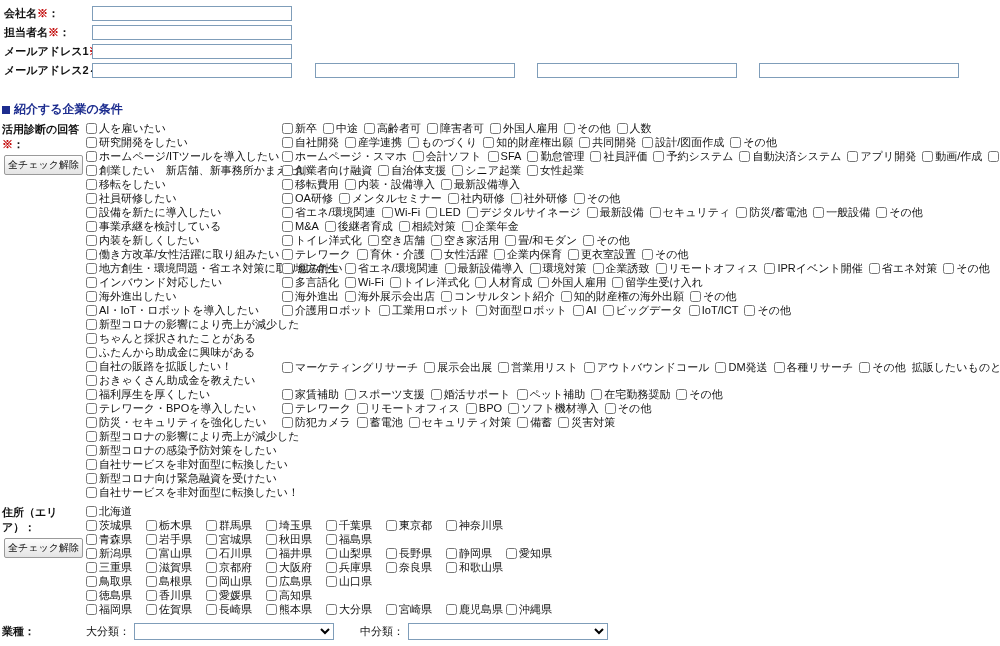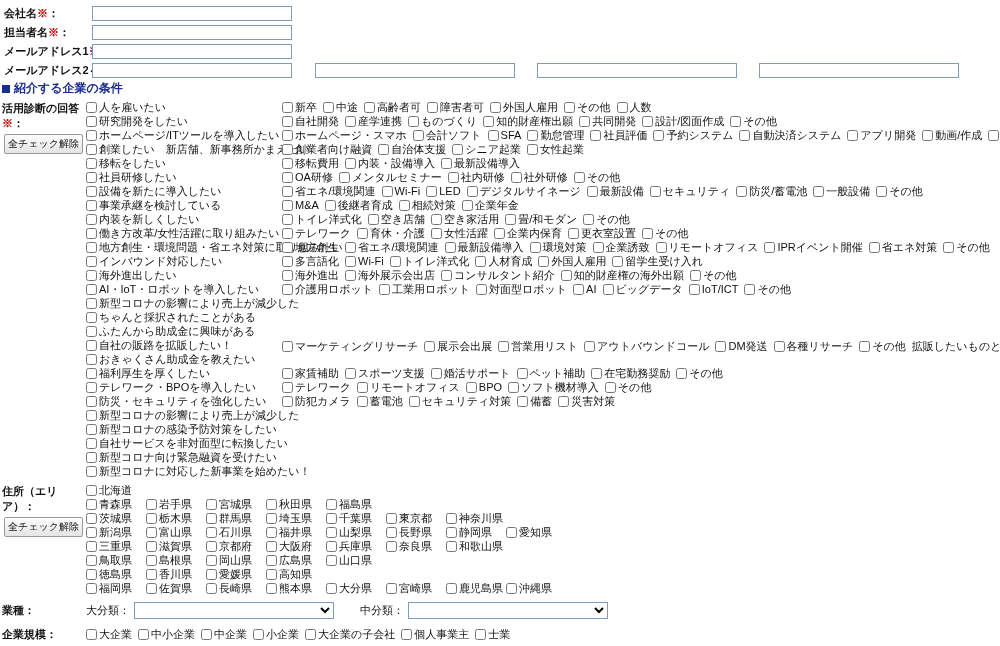--- a/index.html
+++ b/index.html
@@ -21,21 +21,21 @@
   .req { color: #c00000; font-weight: bold; }
   .tinput {
     height: 15px; border: 1px solid #7f9db9; background: #fff;
     font-family: "Liberation Sans", sans-serif; font-size: 11px;
     padding: 0 2px;
   }
   .w200 { width: 200px; }
 
   
   .sec-head {
-    margin: 1px 0 4px 2px;
+    margin: 22px 0 4px 2px;
     font-size: 12px; font-weight: bold; color: #1d2d8f;
     display: flex; align-items: center;
   }
   .sec-head .sq {
     display: inline-block; width: 8px; height: 8px;
     background: #1d2d8f; margin-right: 4px;
   }
 
   
   .block { display: flex; align-items: flex-start; }
@@ -765,21 +765,21 @@
         <div class="line">
           <div class="col-left"><label class="cb">
               <input type="checkbox" style="">
               <span>新型コロナ向け緊急融資を受けたい</span>
             </label></div>
           <div class="col-right"></div>
         </div>
         <div class="line">
           <div class="col-left"><label class="cb">
               <input type="checkbox" style="">
-              <span>新型コロナに対応した新事業を始めたい！</span>
+              <span>自社サービスを非対面型に転換したい！</span>
             </label></div>
           <div class="col-right"></div>
         </div>
       </div>
   </div>
 
   <div class="block addr-block">
     <div class="blk-label">
       <div>住所（エリア）：</div>
       <button class="clearbtn">全チェック解除</button>
@@ -787,67 +787,67 @@
     <div class="addr-lines" id="address-lines">
         <div class="addr-line">
           <div class="pref"><label class="cb">
               <input type="checkbox" style="">
               <span>北海道</span>
             </label></div>
         </div>
         <div class="addr-line">
           <div class="pref"><label class="cb">
               <input type="checkbox" style="">
+              <span>茨城県</span>
+            </label></div>
+          <div class="pref"><label class="cb">
+              <input type="checkbox" style="">
+              <span>栃木県</span>
+            </label></div>
+          <div class="pref"><label class="cb">
+              <input type="checkbox" style="">
+              <span>群馬県</span>
+            </label></div>
+          <div class="pref"><label class="cb">
+              <input type="checkbox" style="">
+              <span>埼玉県</span>
+            </label></div>
+          <div class="pref"><label class="cb">
+              <input type="checkbox" style="">
+              <span>千葉県</span>
+            </label></div>
+          <div class="pref"><label class="cb">
+              <input type="checkbox" style="">
+              <span>東京都</span>
+            </label></div>
+          <div class="pref"><label class="cb">
+              <input type="checkbox" style="">
+              <span>神奈川県</span>
+            </label></div>
+        </div>
+        <div class="addr-line">
+          <div class="pref"><label class="cb">
+              <input type="checkbox" style="">
               <span>青森県</span>
             </label></div>
           <div class="pref"><label class="cb">
               <input type="checkbox" style="">
               <span>岩手県</span>
             </label></div>
           <div class="pref"><label class="cb">
               <input type="checkbox" style="">
               <span>宮城県</span>
             </label></div>
           <div class="pref"><label class="cb">
               <input type="checkbox" style="">
               <span>秋田県</span>
             </label></div>
           <div class="pref"><label class="cb">
               <input type="checkbox" style="">
               <span>福島県</span>
-            </label></div>
-        </div>
-        <div class="addr-line">
-          <div class="pref"><label class="cb">
-              <input type="checkbox" style="">
-              <span>茨城県</span>
-            </label></div>
-          <div class="pref"><label class="cb">
-              <input type="checkbox" style="">
-              <span>栃木県</span>
-            </label></div>
-          <div class="pref"><label class="cb">
-              <input type="checkbox" style="">
-              <span>群馬県</span>
-            </label></div>
-          <div class="pref"><label class="cb">
-              <input type="checkbox" style="">
-              <span>埼玉県</span>
-            </label></div>
-          <div class="pref"><label class="cb">
-              <input type="checkbox" style="">
-              <span>千葉県</span>
-            </label></div>
-          <div class="pref"><label class="cb">
-              <input type="checkbox" style="">
-              <span>東京都</span>
-            </label></div>
-          <div class="pref"><label class="cb">
-              <input type="checkbox" style="">
-              <span>神奈川県</span>
             </label></div>
         </div>
         <div class="addr-line">
           <div class="pref"><label class="cb">
               <input type="checkbox" style="">
               <span>新潟県</span>
             </label></div>
           <div class="pref"><label class="cb">
               <input type="checkbox" style="">
               <span>富山県</span>

